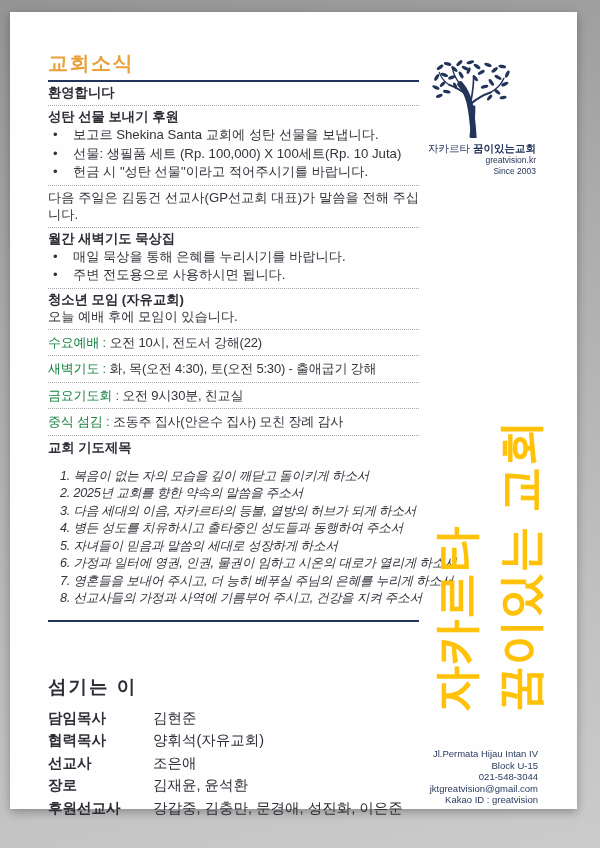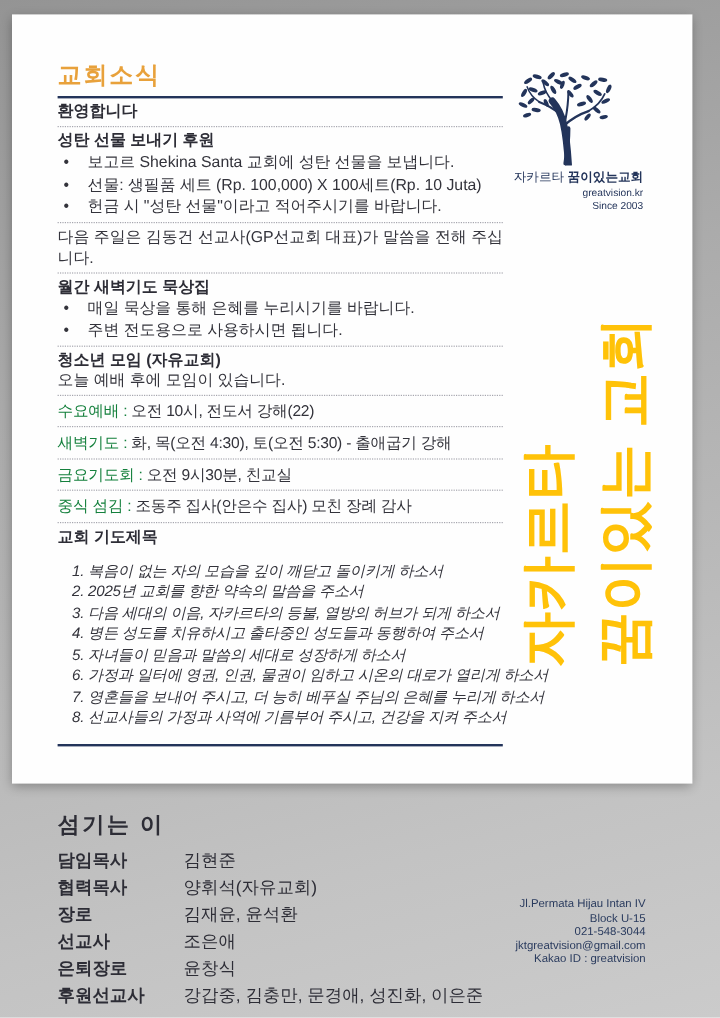--- a/index.html
+++ b/index.html
@@ -3,21 +3,21 @@
 <meta charset="utf-8">
 <style>
   html,body{margin:0;padding:0;}
   body{
     width:600px;height:848px;
     font-family:"Liberation Sans","DejaVu Sans",sans-serif;
     background:linear-gradient(165deg,#949494 0%,#ababab 35%,#c3c3c3 80%,#cbcbcb 100%);
     position:relative;overflow:hidden;
   }
   .page{
-    position:absolute;left:10px;top:12px;width:567px;height:641px;
+    position:absolute;left:10px;top:12px;width:567px;height:797px;
     background:#fefefe;
     box-shadow:0 3px 9px rgba(0,0,0,.3);
   }
   
   .main{position:absolute;left:38px;top:40px;width:371px;color:#33333b;}
   .page-title{
     font-size:20px;font-weight:bold;color:#e8a13b;
     letter-spacing:1.5px;line-height:22px;margin:0 0 6px 0;
   }
   .rule{border-top:2.5px solid #23345a;}
@@ -142,30 +142,26 @@
     <h2>섬기는 이</h2>
     <div class="srow">
       <span class="role">담임목사</span>
       <span class="names">김현준</span>
     </div>
     <div class="srow">
       <span class="role">협력목사</span>
       <span class="names">양휘석(자유교회)</span>
     </div>
     <div class="srow">
+      <span class="role">선교사</span>
+      <span class="names">조은애</span>
+    </div>
+    <div class="srow">
       <span class="role">장로</span>
       <span class="names">김재윤, 윤석환</span>
-    </div>
-    <div class="srow">
-      <span class="role">선교사</span>
-      <span class="names">조은애</span>
-    </div>
-    <div class="srow">
-      <span class="role">은퇴장로</span>
-      <span class="names">윤창식</span>
     </div>
     <div class="srow">
       <span class="role">후원선교사</span>
       <span class="names">강갑중, 김충만, 문경애, 성진화, 이은준</span>
     </div>
   </div>
 
   <div class="logo">
     <svg width="84" height="80" viewBox="0 0 100 95" aria-hidden="true">
       <g fill="none" stroke="#23345a" stroke-linecap="round">

